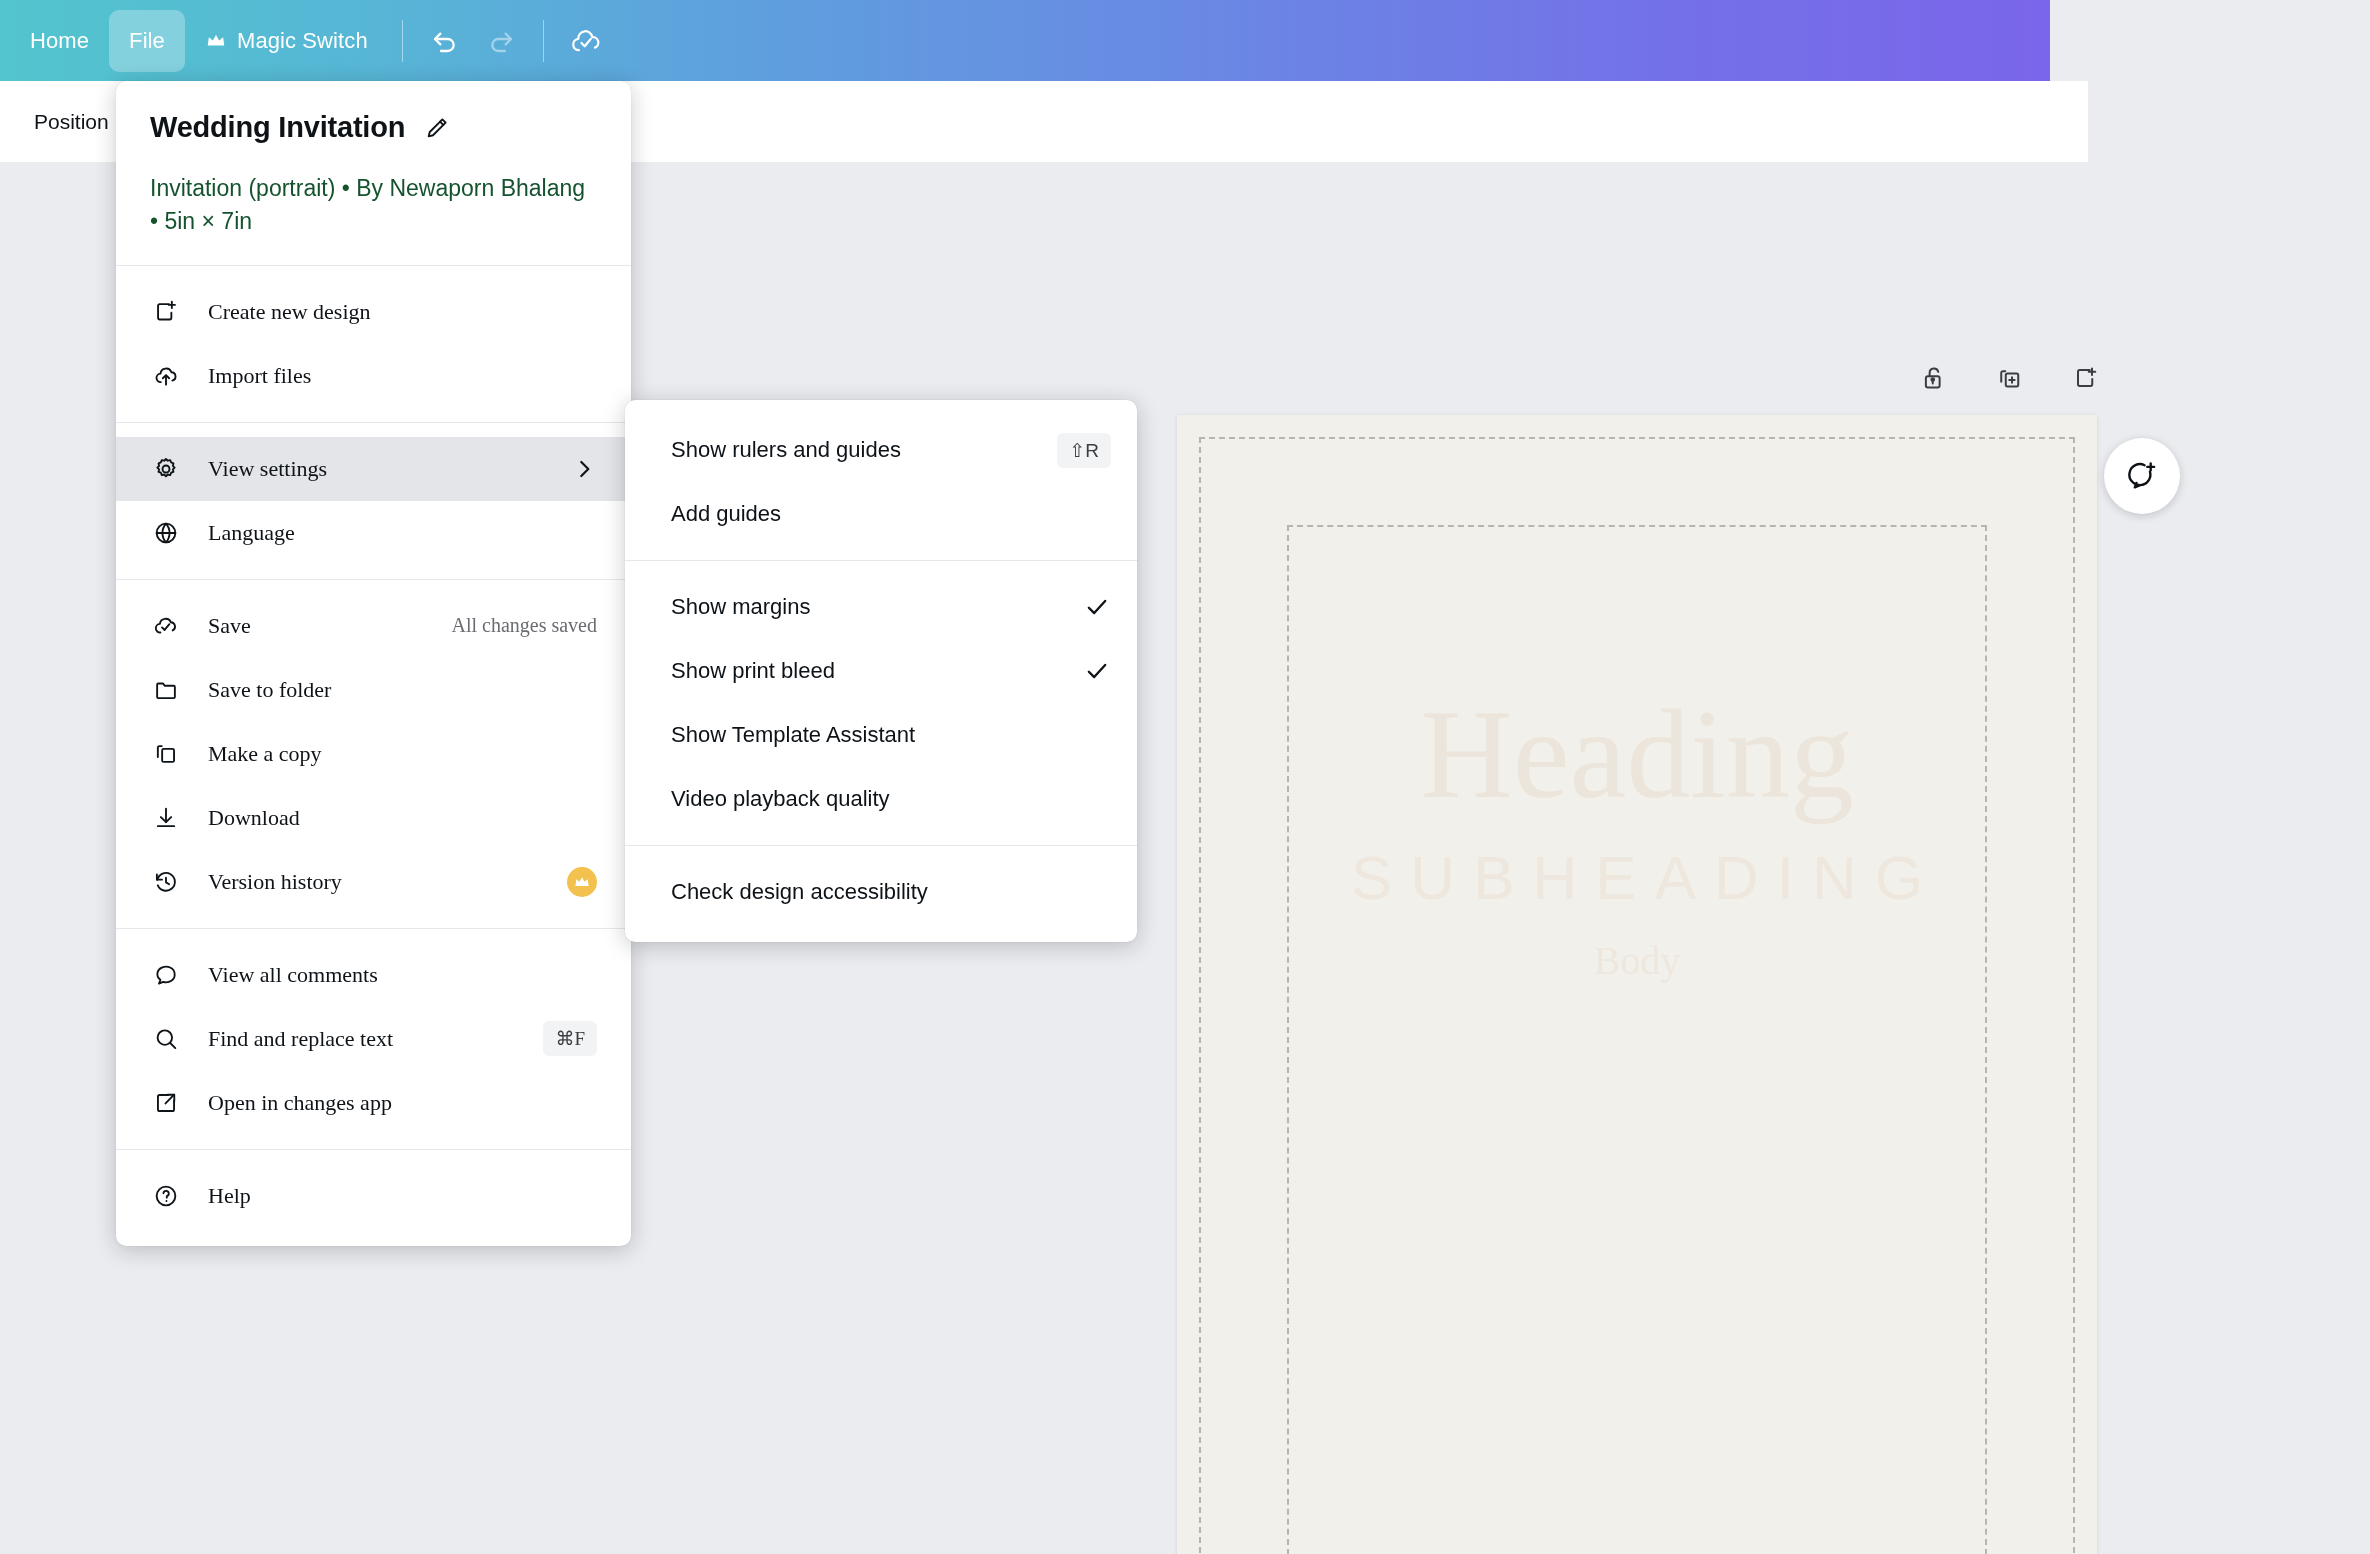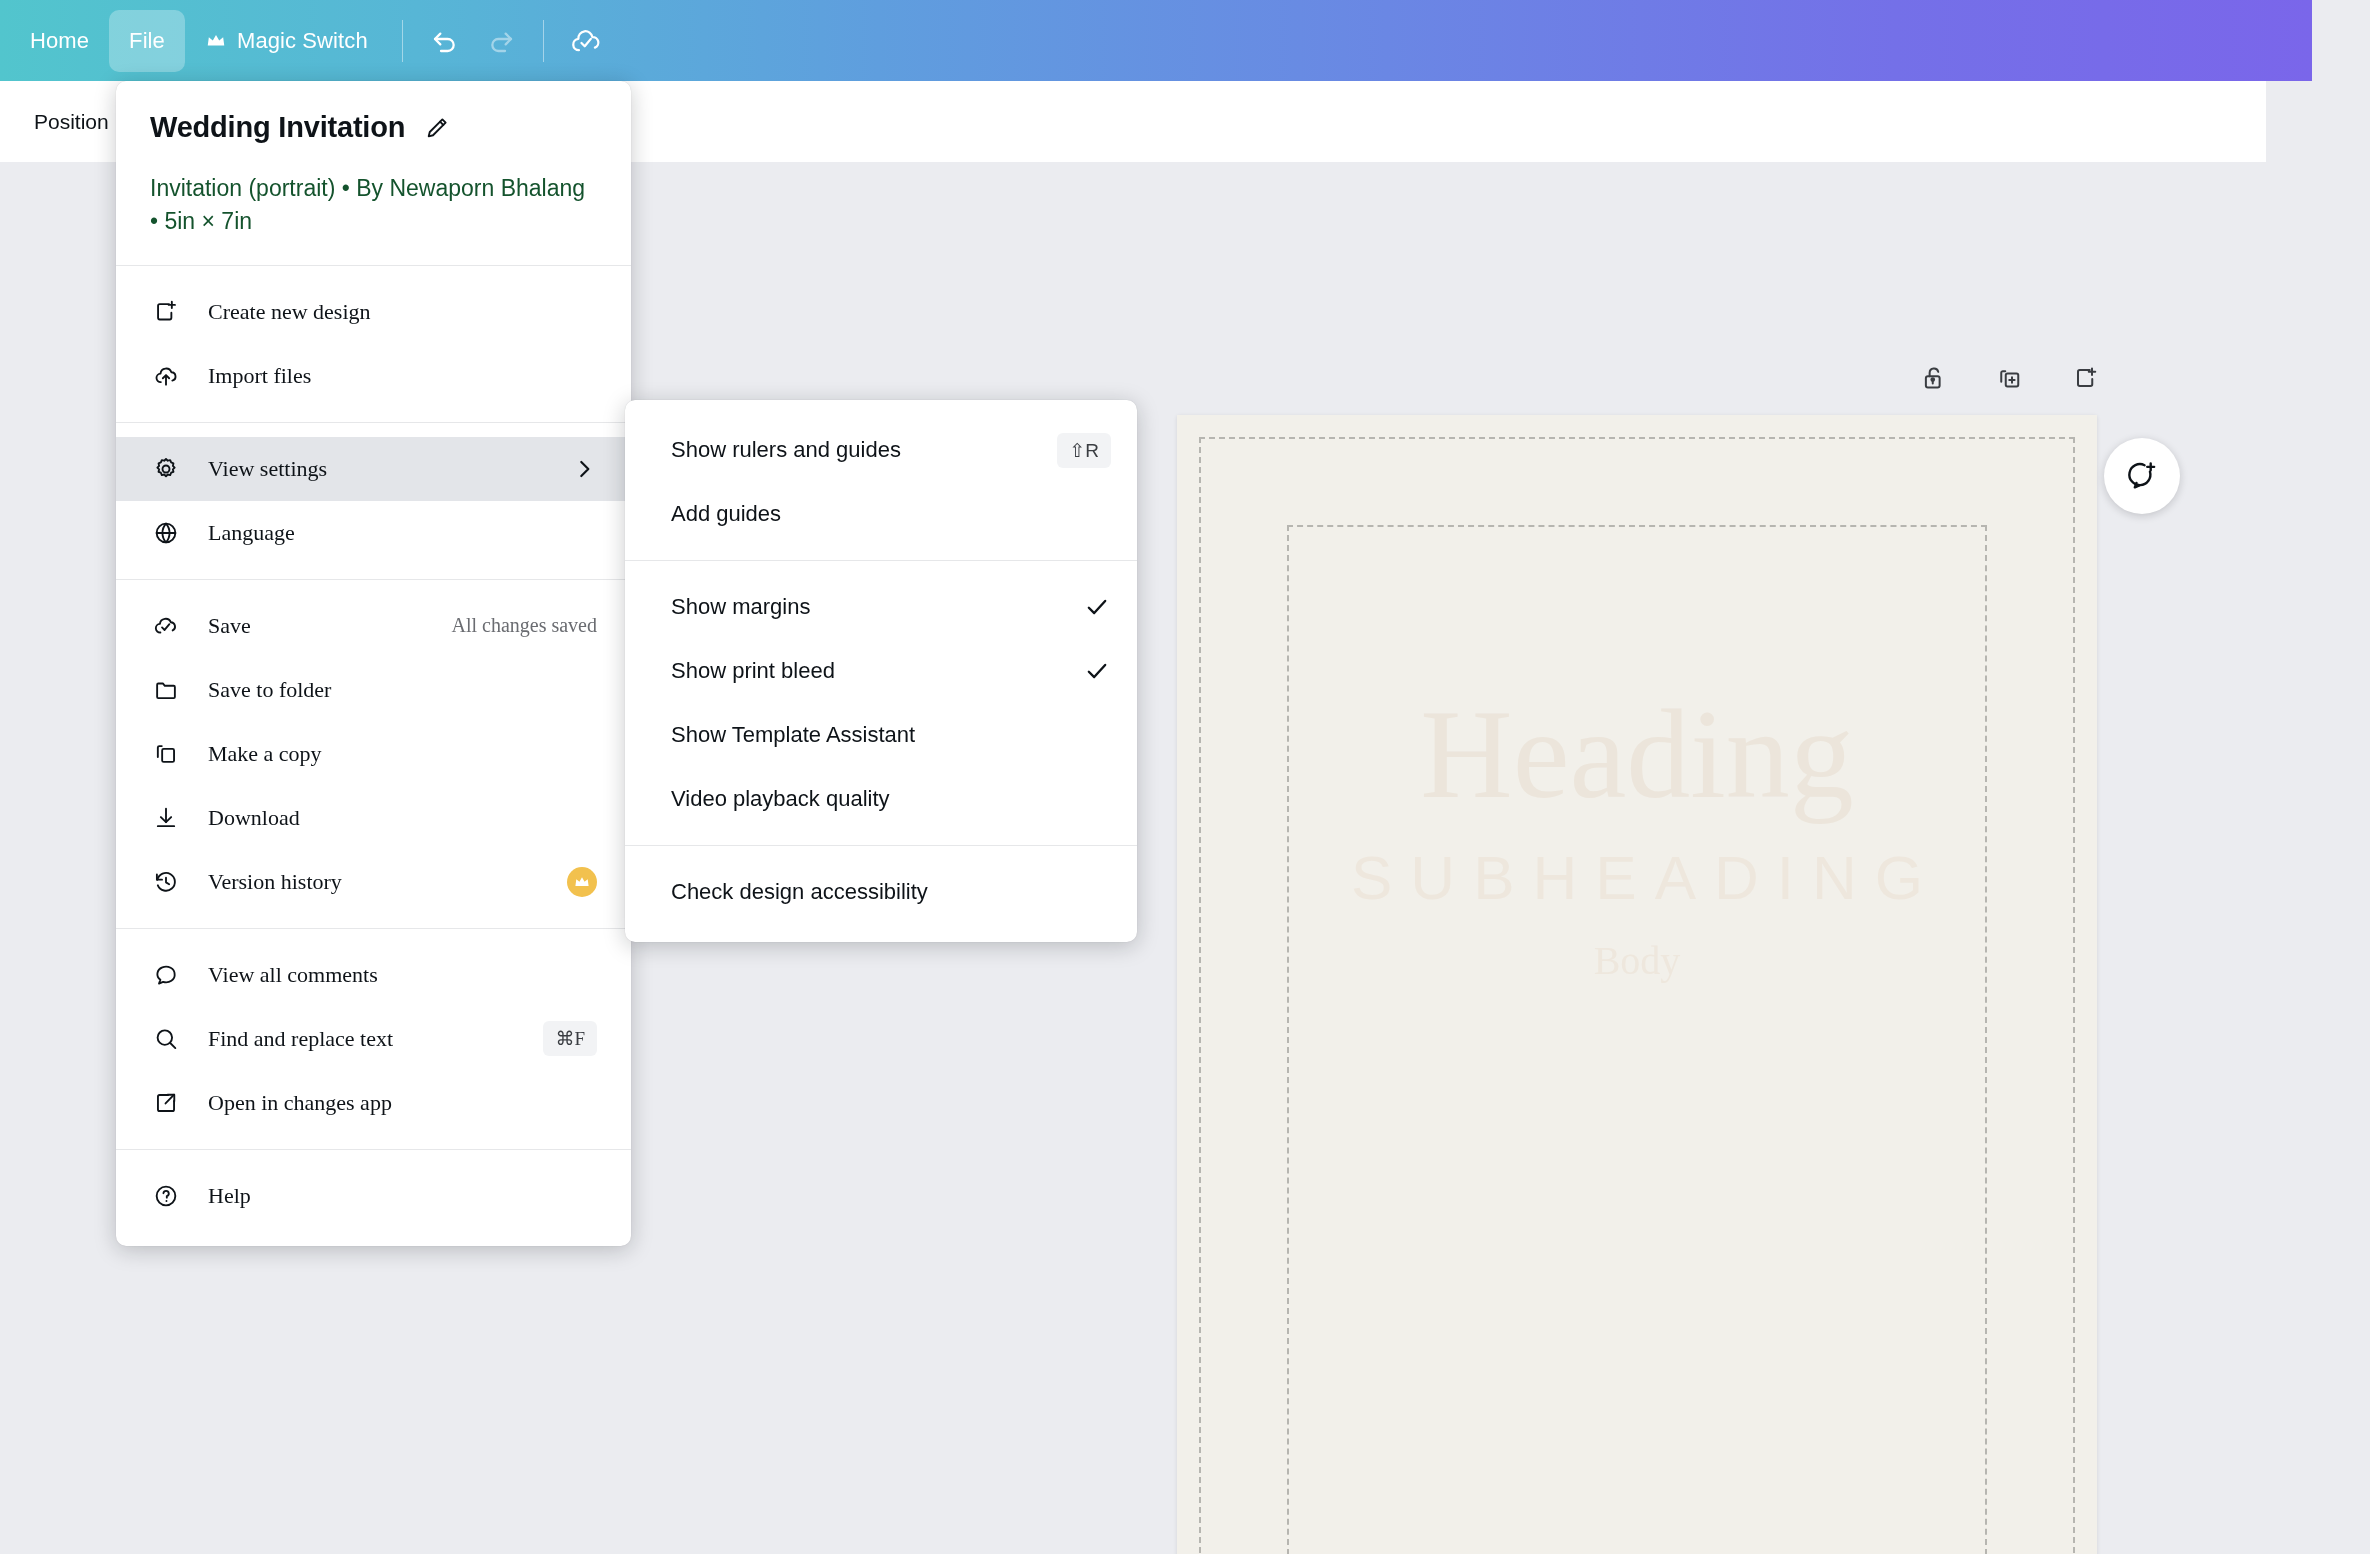--- a/index.html
+++ b/index.html
@@ -9,21 +9,21 @@
     height: 1554px;
     overflow: hidden;
     font-family: "Liberation Sans", sans-serif;
     background: #ebecf0;
   }
 
   
   .topbar {
     position: absolute;
     top: 0; left: 0;
-    width: 2312px;
+    width: 2050px;
     height: 81px;
     background: linear-gradient(90deg, #52c5cd 0%, #57b6d6 18%, #5f9ede 38%, #6a87e4 60%, #7470e8 82%, #7a66ea 100%);
     display: flex;
     align-items: center;
     padding-left: 10px;
     z-index: 50;
   }
   .tb-item {
     color: #ffffff;
     font-size: 22px;
@@ -48,21 +48,21 @@
     width: 56px; height: 56px;
     display: flex; align-items: center; justify-content: center;
     border-radius: 9px; cursor: pointer;
   }
   .tb-icon.disabled { opacity: .45; cursor: default; }
 
   
   .toolbar2 {
     position: absolute;
     top: 81px; left: 0;
-    width: 2266px;
+    width: 2088px;
     height: 81px;
     background: #ffffff;
     display: flex;
     align-items: center;
     padding-left: 18px;
     z-index: 30;
   }
   .tool2-btn {
     font-size: 21px;
     color: #0e1318;

